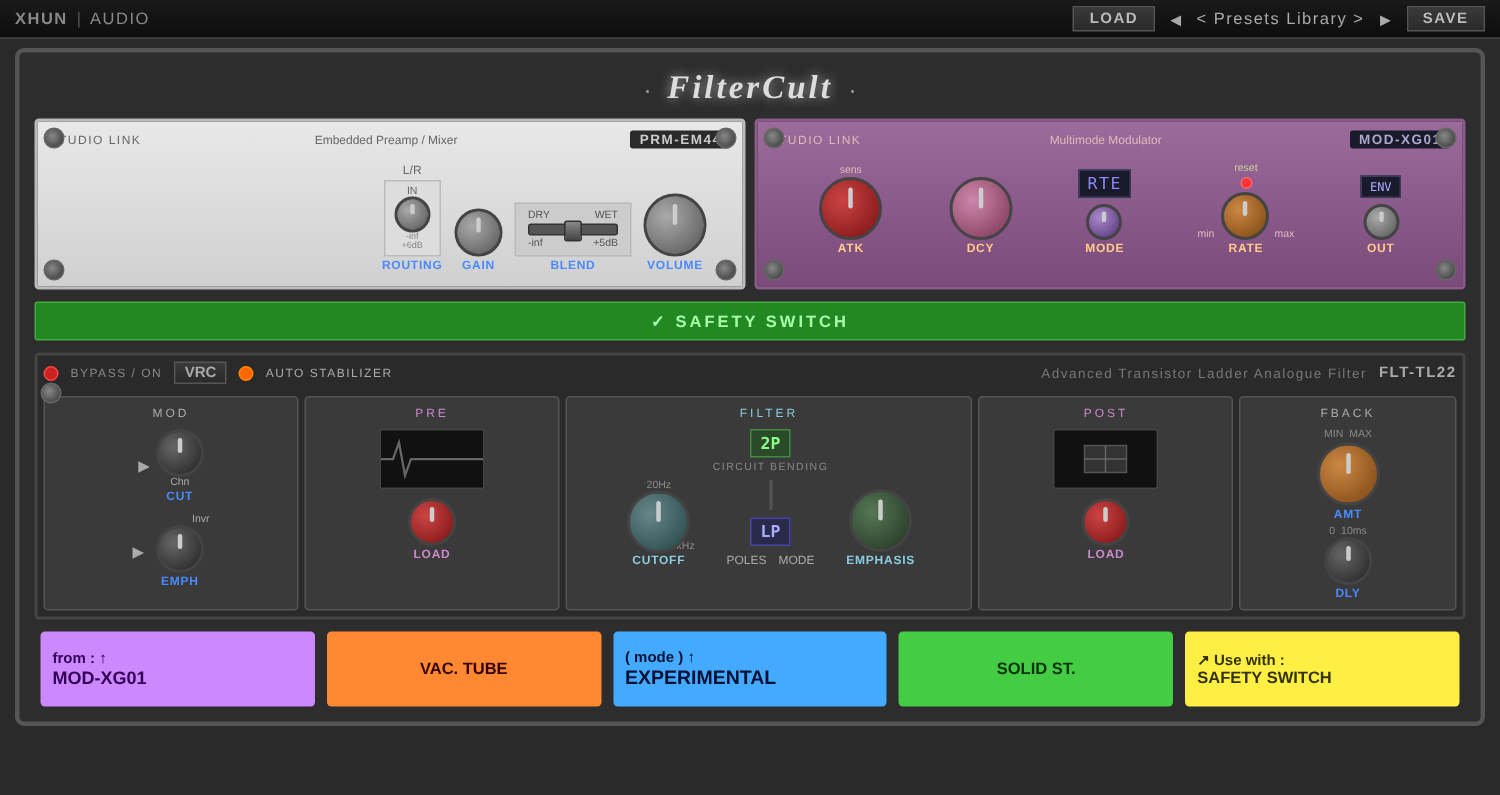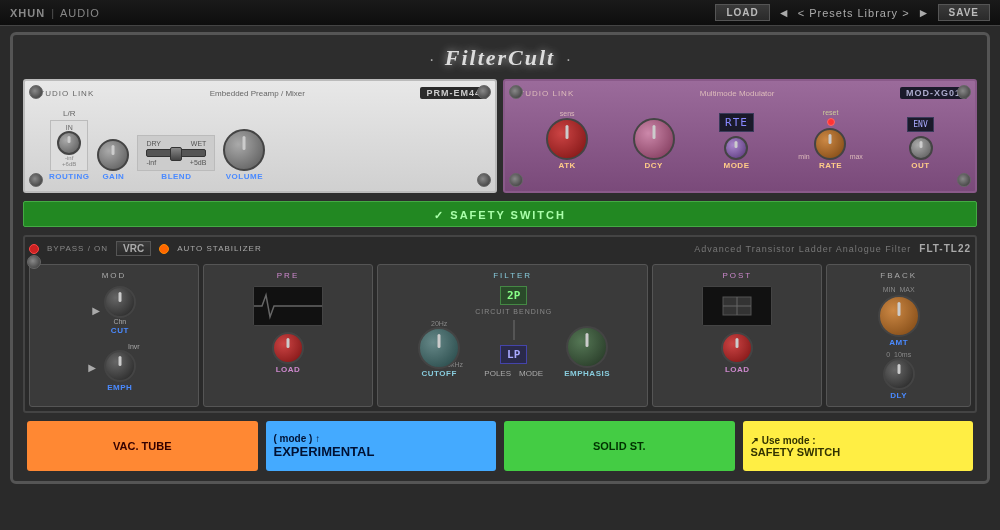--- a/index.html
+++ b/index.html
@@ -510,21 +510,21 @@
       <div style="position:absolute;top:4px;right:4px;" class="corner-screw"></div>
       <div style="position:absolute;bottom:4px;left:4px;" class="corner-screw"></div>
       <div style="position:absolute;bottom:4px;right:4px;" class="corner-screw"></div>
 
       <div class="module-header">
         <span class="studio-link-label">STUDIO LINK</span>
         <span style="font-size:8px;color:#666;">Embedded Preamp / Mixer</span>
         <span class="module-title-badge">PRM-EM44</span>
       </div>
 
-      <div class="module-controls" style="align-items:flex-end;padding:4px 16px;">
+      <div class="module-controls" style="align-items:flex-end;padding:4px 16px;justify-content:flex-end;">
 
         <div class="knob-group">
           <div style="font-size:8px;color:#666;margin-bottom:2px;">L/R</div>
           <div style="display:flex;flex-direction:column;align-items:center;background:#ddd;border:1px solid #bbb;padding:3px 6px;">
             <span style="font-size:7px;color:#666;">IN</span>
             <div class="knob knob-sm knob-gray-light"></div>
             <span style="font-size:6px;color:#888;">-inf</span>
             <span style="font-size:6px;color:#888;">+6dB</span>
           </div>
           <div class="knob-label">ROUTING</div>
@@ -727,29 +727,33 @@
         <div class="knob-group">
           <div class="knob"></div>
           <div class="knob-label">DLY</div>
         </div>
       </div>
 
     </div>
   </div>
 
   <div class="stickies-row">
+    <div class="sticky sticky-purple">
+      <div>from : ↑</div>
+      <div style="font-size:12px;font-weight:bold;">MOD-XG01</div>
+    </div>
     <div class="sticky sticky-orange" style="display:flex;align-items:center;justify-content:center;">
       <div style="font-size:11px;font-weight:bold;text-align:center;">VAC. TUBE</div>
     </div>
     <div class="sticky sticky-blue">
       <div>( mode ) ↑</div>
       <div style="font-size:13px;font-weight:bold;">EXPERIMENTAL</div>
     </div>
     <div class="sticky sticky-green" style="display:flex;align-items:center;justify-content:center;">
       <div style="font-size:11px;font-weight:bold;text-align:center;">SOLID ST.</div>
     </div>
     <div class="sticky sticky-yellow">
-      <div>↗ Use mode :</div>
+      <div>↗ Use with :</div>
       <div style="font-size:11px;font-weight:bold;">SAFETY SWITCH</div>
     </div>
   </div>
 
 </div>
 
 </body></html>

